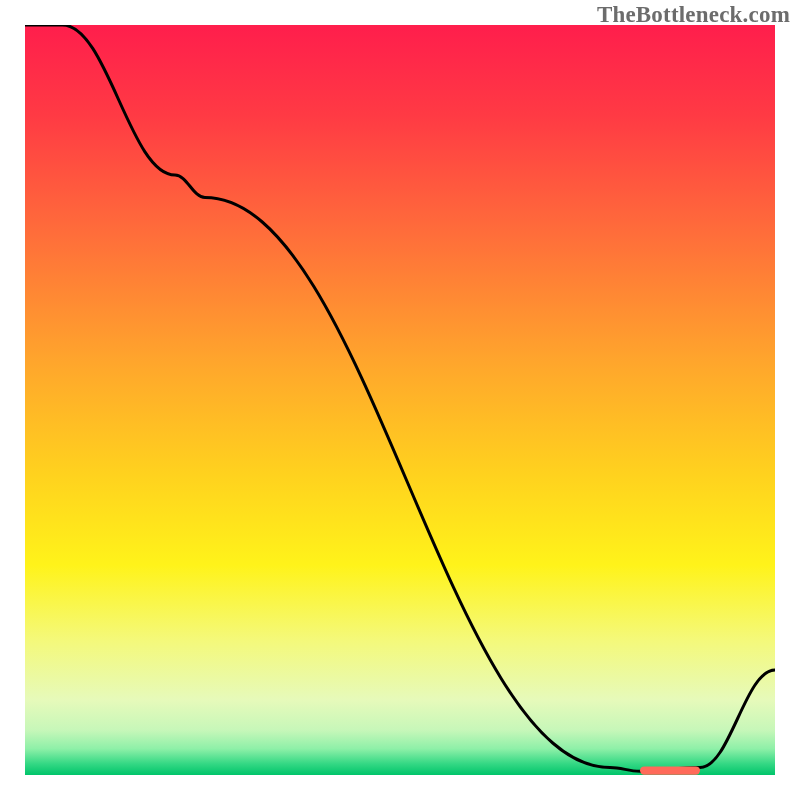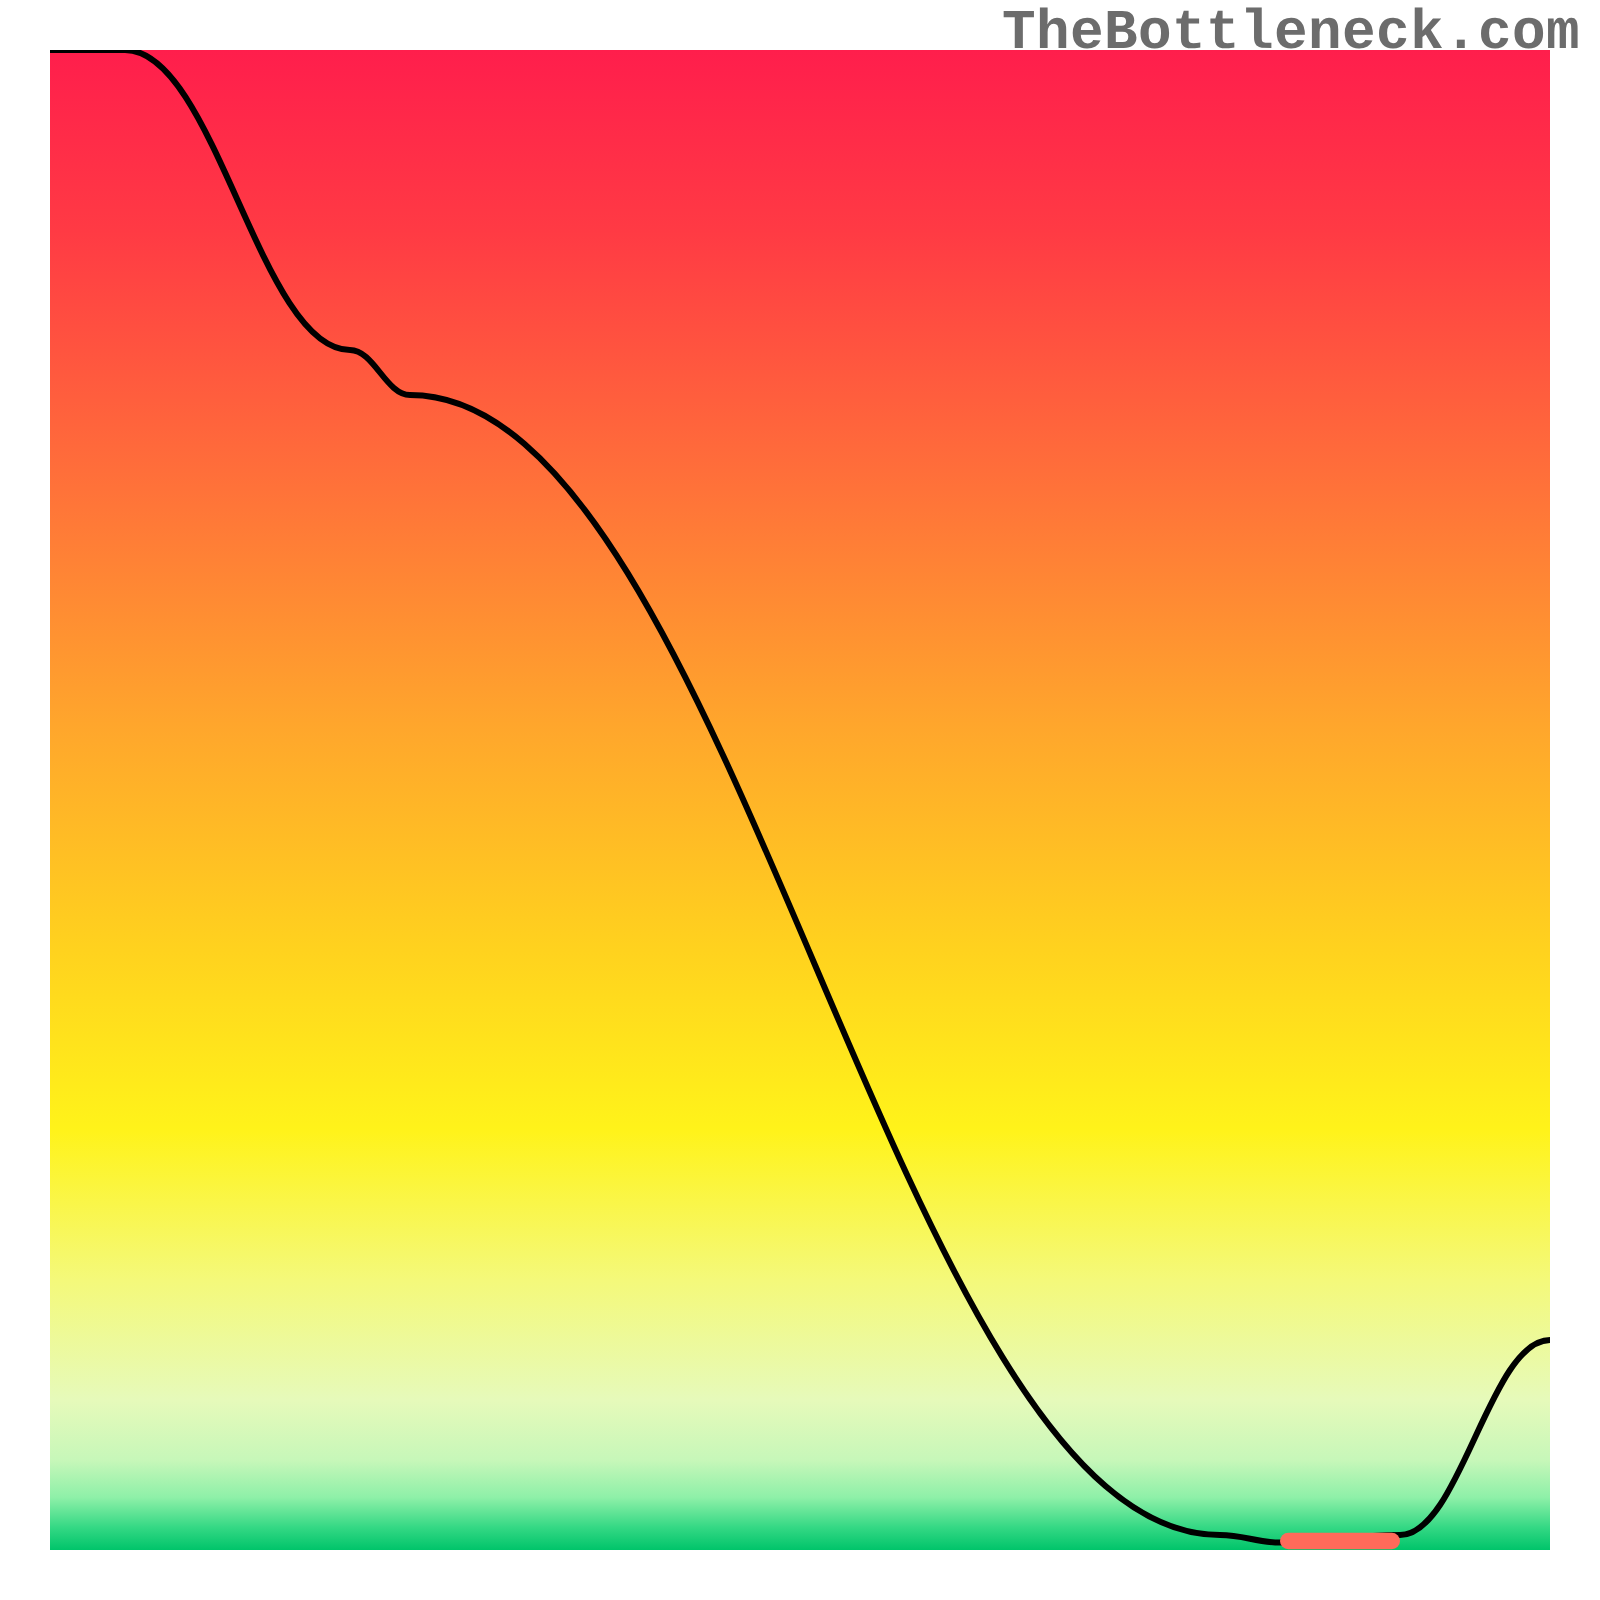--- a/index.html
+++ b/index.html
@@ -12,22 +12,22 @@
   }
   .container {
     position: relative;
     width: 800px;
     height: 800px;
   }
   .watermark {
     position: absolute;
     top: 2px;
     right: 10px;
-    font-family: Liberation Mono, monospace;
-    font-size: 28px;
+    font-family: Liberation Serif, serif;
+    font-size: 23px;
     font-weight: 600;
     color: #6c6c6c;
     letter-spacing: 0.2px;
     z-index: 10;
   }
   svg.chart {
     position: absolute;
     top: 25px;
     left: 25px;
     width: 750px;

